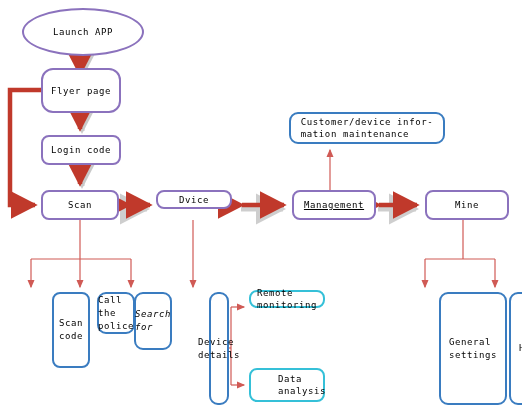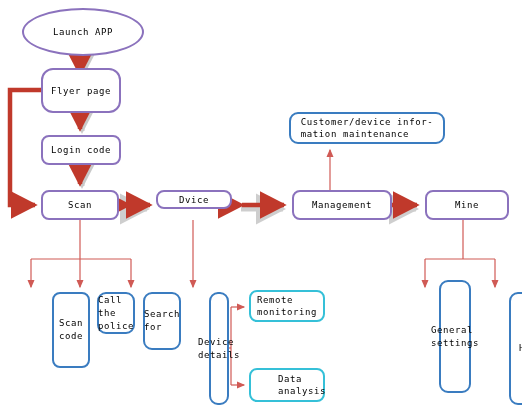--- a/index.html
+++ b/index.html
@@ -116,44 +116,44 @@
   <div class="node ellipse" style="left:22px;top:8px;width:122px;height:48px;">Launch APP</div>
 
   <div class="node purple" style="left:41px;top:68px;width:80px;height:45px;border-radius:12px;">Flyer page</div>
 
   <div class="node purple" style="left:41px;top:135px;width:80px;height:30px;">Login code</div>
 
   <div class="node purple" style="left:41px;top:190px;width:78px;height:30px;">Scan</div>
 
   <div class="node purple" style="left:156px;top:190px;width:76px;height:19px;">Dvice</div>
 
-  <div class="node purple" style="left:292px;top:190px;width:100px;height:30px;">Management</div>
+  <div class="node purple" style="left:292px;top:190px;width:84px;height:30px;text-decoration:underline;">Management</div>
 
   <div class="node purple" style="left:425px;top:190px;width:84px;height:30px;">Mine</div>
 
   <div class="node blue" style="left:253px;top:112px;width:156px;height:32px;">Customer/device infor-
 mation maintenance</div>
 
   <div class="node blue tall" style="left:16px;top:292px;width:38px;height:76px;border-radius:8px;">Scan
 code</div>
 
   <div class="node blue tall" style="left:61px;top:292px;width:38px;height:42px;">Call
 the
 police</div>
 
-  <div class="node blue tall" style="left:107px;top:292px;width:38px;height:58px;">Search
+  <div class="node blue tall" style="left:98px;top:292px;width:38px;height:58px;font-style:italic;">Search
 for</div>
 
   <div class="node blue tall" style="left:173px;top:292px;width:20px;height:113px;">Device
 details</div>
 
-  <div class="node cyan" style="left:249px;top:290px;width:76px;height:32px;">Remote
+  <div class="node cyan" style="left:249px;top:290px;width:76px;height:18px;">Remote
 monitoring</div>
 
   <div class="node cyan" style="left:249px;top:368px;width:76px;height:34px;padding-left:30px;">Data
 analysis</div>
 
-  <div class="node blue tall" style="left:403px;top:280px;width:32px;height:113px;">General
+  <div class="node blue tall" style="left:403px;top:292px;width:68px;height:113px;">General
 settings</div>
 
   <div class="node blue tall" style="left:473px;top:292px;width:44px;height:113px;">Help</div>
 
 </div>
 
 </body></html>

